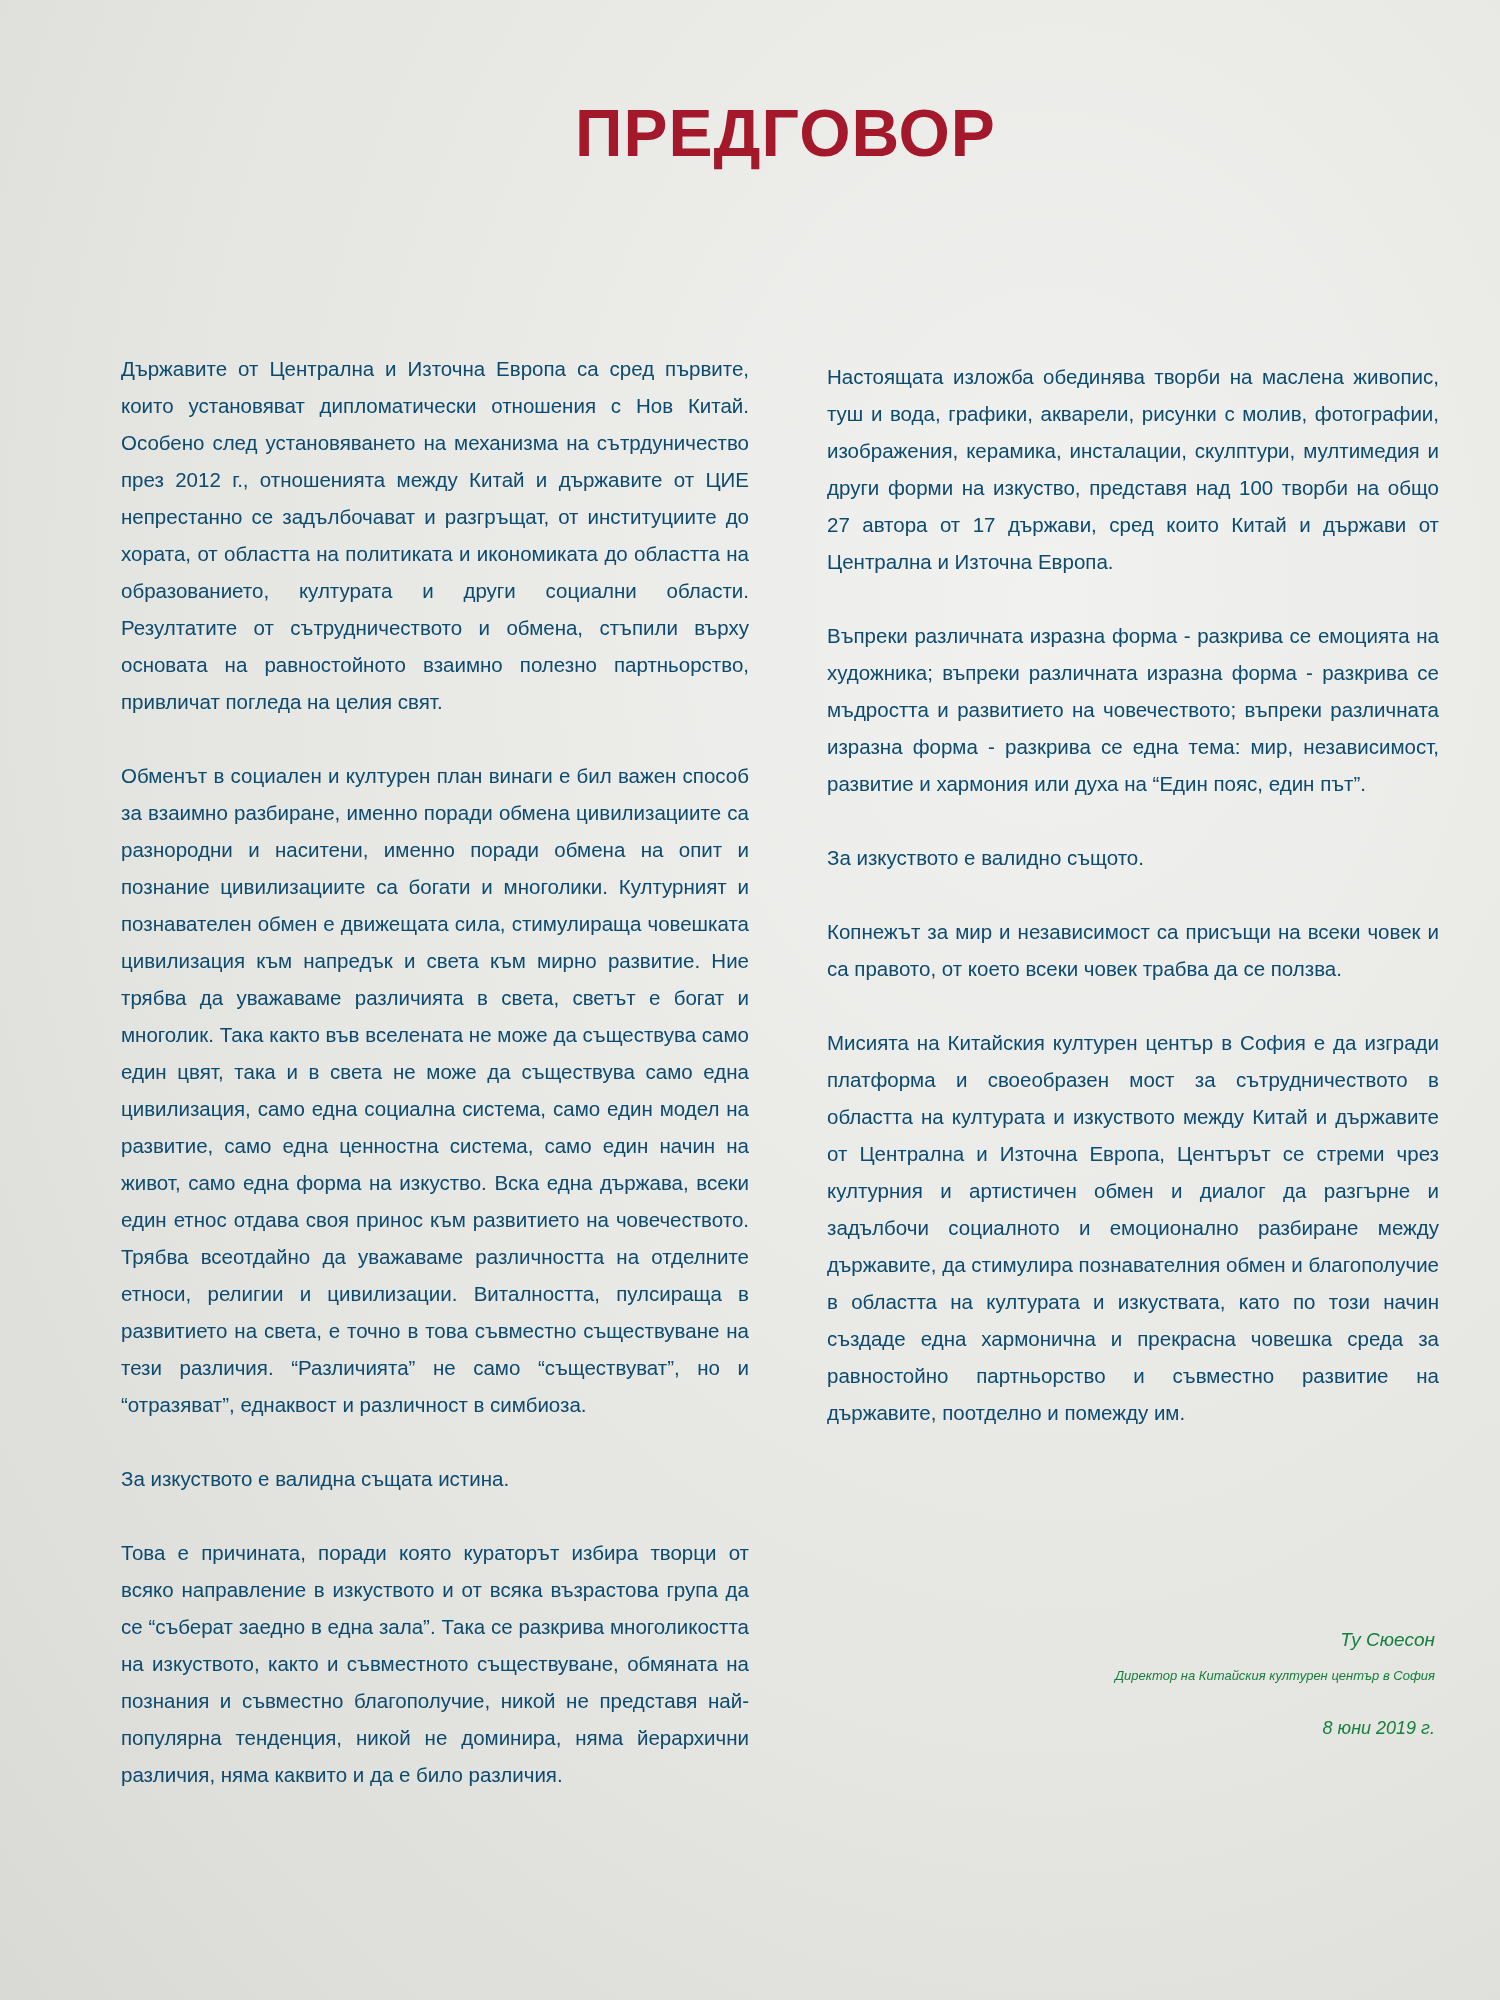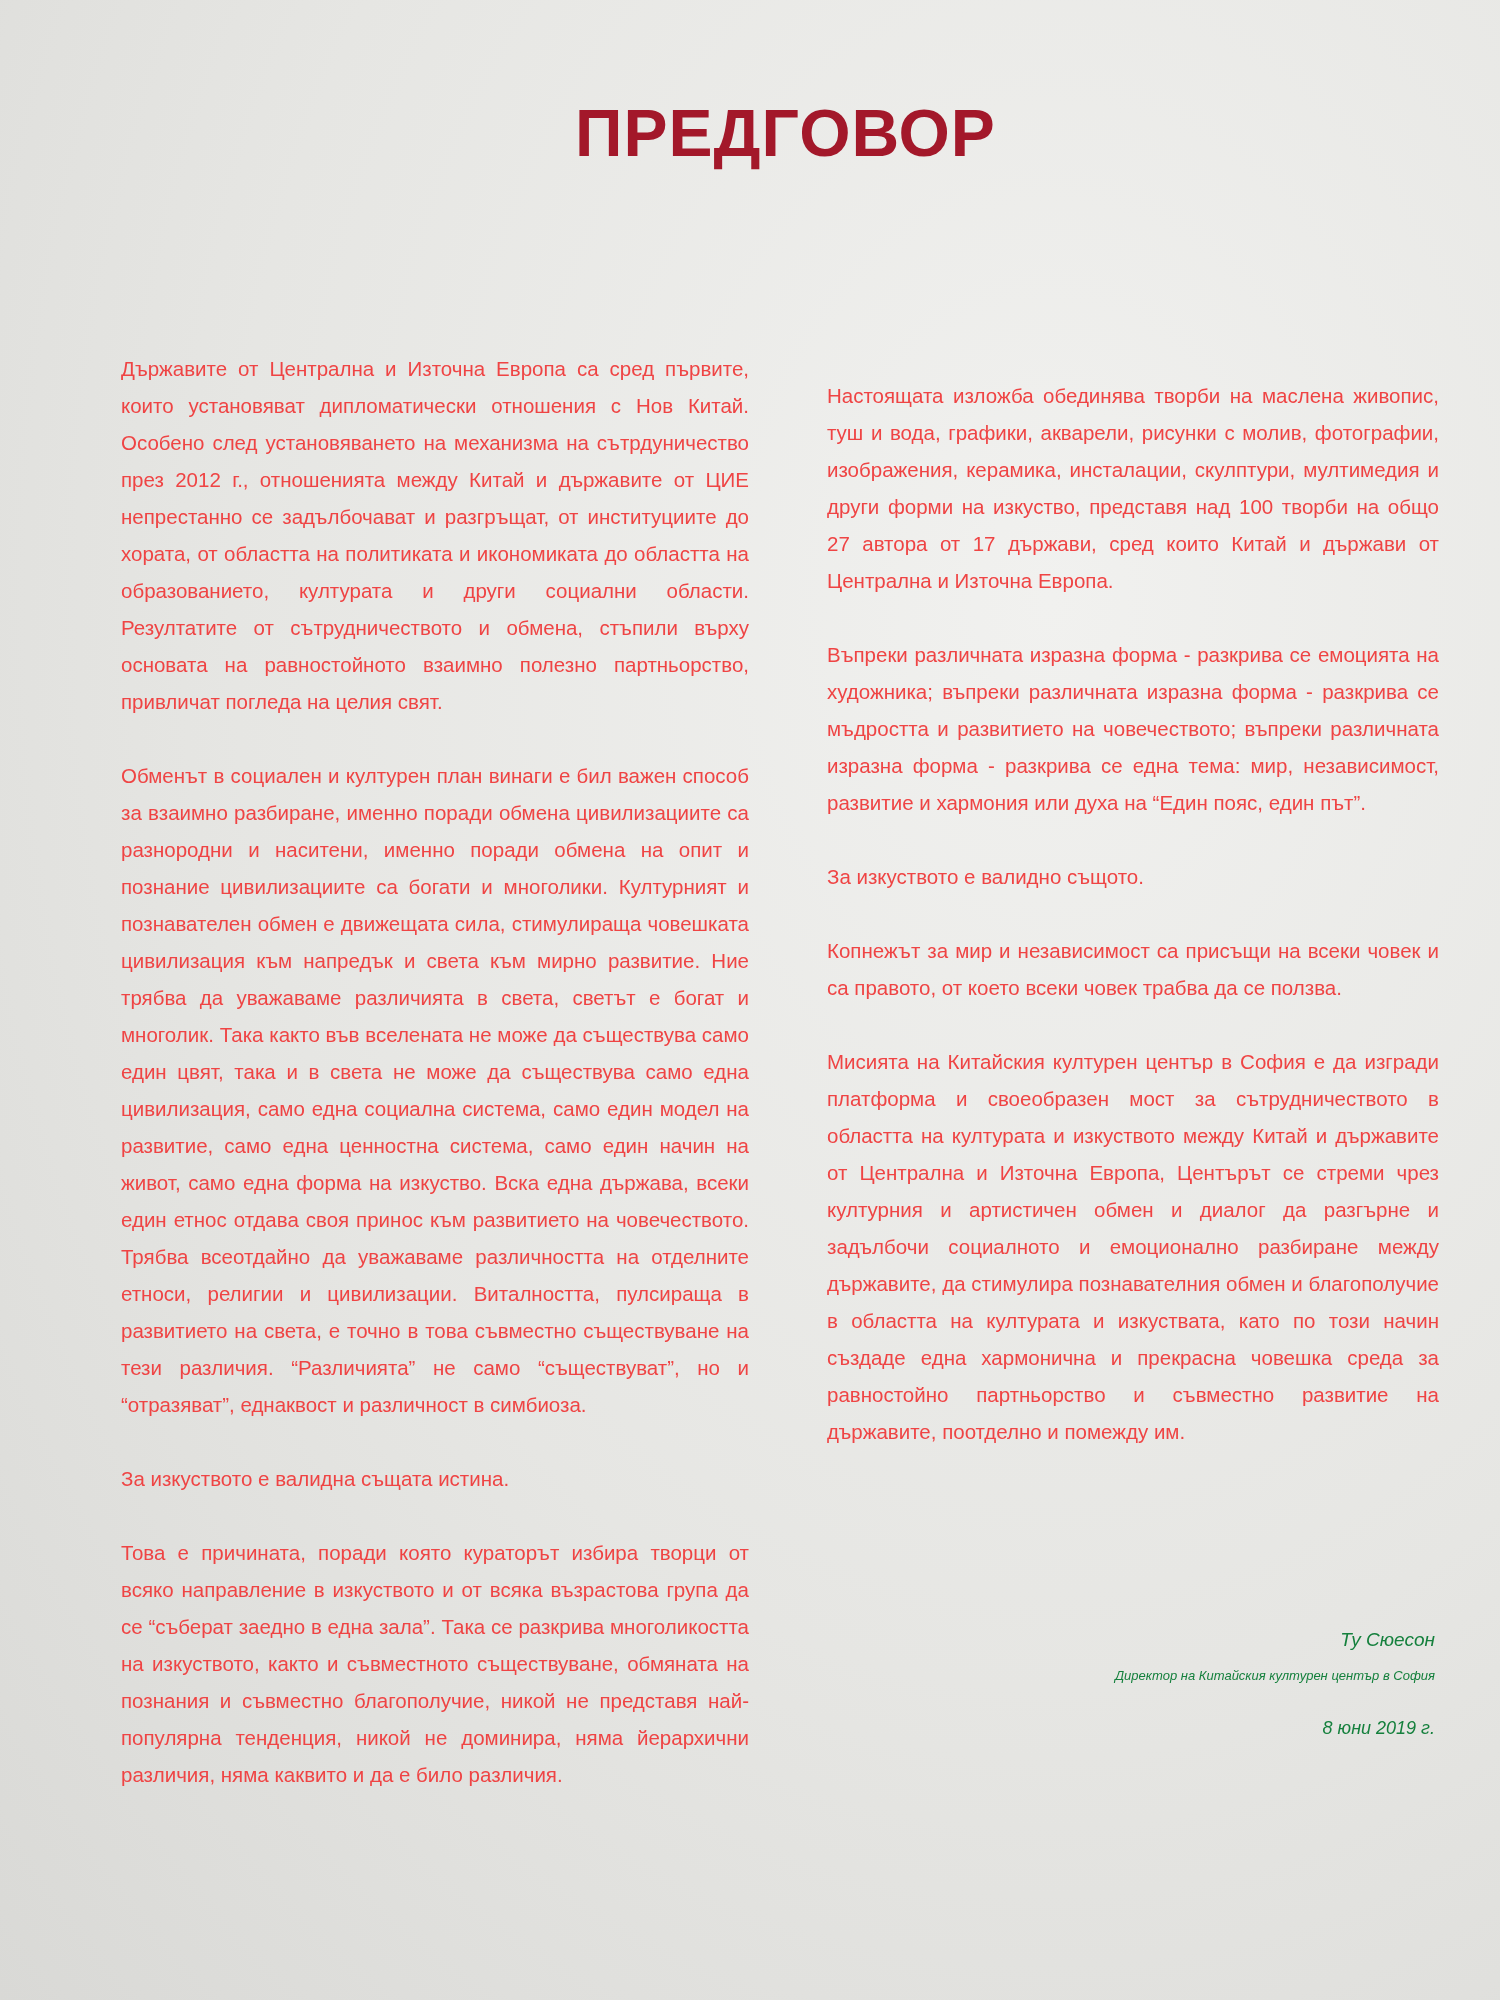--- a/index.html
+++ b/index.html
@@ -24,24 +24,24 @@
       font-size: 66px;
       letter-spacing: 1px;
       color: #a3182a;
       margin: 0;
     }
     .col {
       position: absolute;
       font-size: 20.5px;
       line-height: 37px;
       text-align: justify;
-      color: #ef4444;
+      color: #0c4a6e;
     }
     .col-left { left: 113px; top: 350px; width: 628px; }
-    .col-right { left: 819px; top: 358px; width: 612px; margin-top: 19px; }
+    .col-right { left: 819px; top: 358px; width: 612px; }
     .col p { margin: 0 0 37px 0; }
     .col p.last { margin-bottom: 0; }
     .signature {
       position: absolute;
       right: 73px;
       top: 1622px;
       width: 600px;
       text-align: right;
       font-style: italic;
       font-size: 19px;

